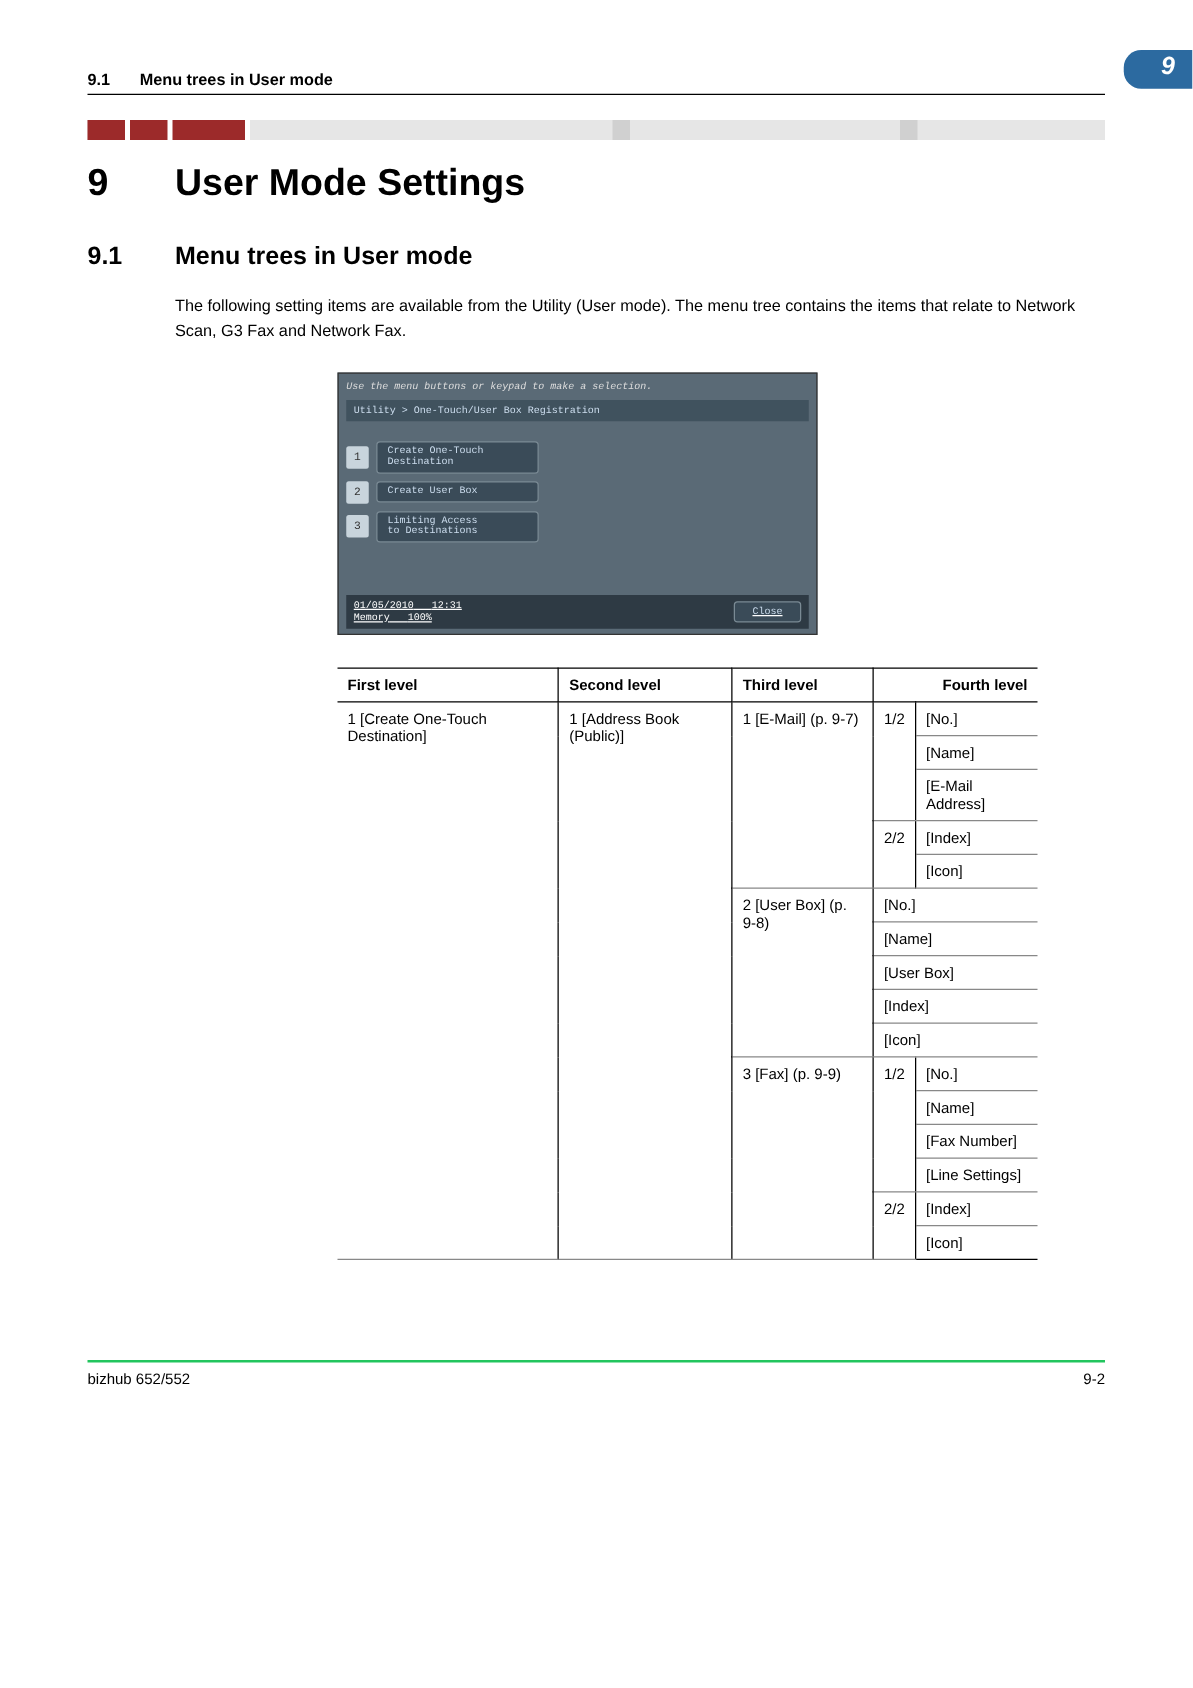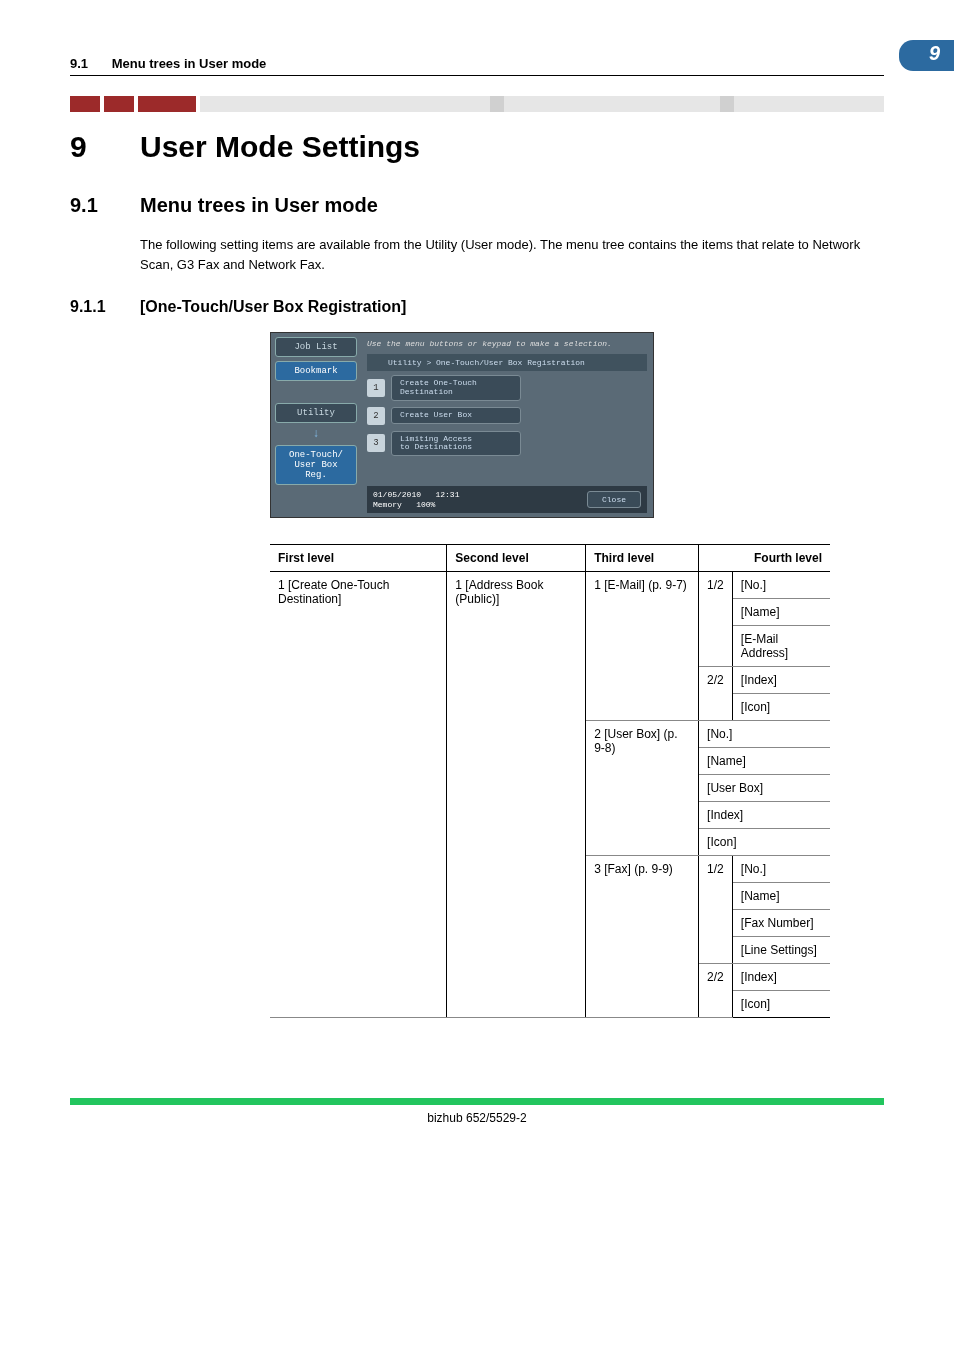--- a/index.html
+++ b/index.html
@@ -44,41 +44,41 @@
   .shot-wrap { margin-left: 200px; margin-bottom: 26px; }
   .shot { width: 384px; background: #5A6A76; border: 1px solid #333; font-family: 'Courier New', monospace; font-size: 9px; color: #fff; }
   .shot-row { display: flex; }
   .shot-left { width: 90px; padding: 4px; display: flex; flex-direction: column; gap: 4px; }
   .shot-tab { background: #3A4B58; border: 1px solid #8AA; border-radius: 3px; padding: 4px 6px; text-align: center; color: #C8D8E0; }
   .shot-tab.active { background: #2C6AA0; color: #fff; }
   .shot-tab.util { margin-top: 18px; }
   .shot-arrow { text-align: center; color: #7FB6E0; font-size: 12px; }
   .shot-right { flex: 1; padding: 4px 6px; position: relative; }
   .shot-hint { font-size: 8px; color: #ddd; padding: 2px 0 6px 0; font-style: italic; }
-  .shot-bc { background: #40525E; padding: 4px 21px; font-size: 8px; color: #cde; margin-bottom: 4px; }
+  .shot-bc { background: #40525E; padding: 4px 6px; font-size: 8px; color: #cde; margin-bottom: 16px; }
   .shot-btnrow { display: flex; align-items: center; gap: 6px; margin-bottom: 6px; }
   .shot-idx { width: 18px; height: 18px; background: #C8D4DC; color: #333; display: flex; align-items: center; justify-content: center; font-size: 9px; border-radius: 2px; }
   .shot-btn { background: #3A4B58; border: 1px solid #7A8A94; border-radius: 3px; padding: 3px 8px; font-size: 8px; color: #cde; width: 130px; line-height: 1.1; }
-  .shot-foot { display: flex; justify-content: space-between; align-items: center; padding: 4px 6px; background: #2E3A44; font-size: 8px; margin-top: 30px; }
+  .shot-foot { display: flex; justify-content: space-between; align-items: center; padding: 4px 6px; background: #2E3A44; font-size: 8px; margin-top: 42px; text-decoration: underline; }
   .shot-close { background: #3A4B58; border: 1px solid #7A8A94; border-radius: 3px; padding: 3px 14px; color: #cde; }
   .shot-meminfo { line-height: 1.2; }
 
   
   .tbl-wrap { margin-left: 200px; }
   table.tree { border-collapse: collapse; font-size: 12px; width: 560px; }
   table.tree th { text-align: left; font-weight: bold; padding: 6px 8px; border-top: 1.5px solid #000; border-bottom: 1px solid #000; border-right: 1px solid #000; }
   table.tree th:first-child { border-left: none; }
   table.tree th:last-child { border-right: none; text-align: right; }
   table.tree td { padding: 6px 8px; border-bottom: 1px solid #888; border-right: 1px solid #000; vertical-align: top; }
   table.tree td.noleft { border-left: none; }
   table.tree td.noright { border-right: none; }
   table.tree tr.lastsec td { border-bottom: 1.5px solid #000; }
 
   
-  .ftr { margin-top: 80px; display: flex; justify-content: center; font-size: 12px; border-top: 7px solid #22c55e; padding-top: 6px; }
+  .ftr { margin-top: 80px; display: flex; justify-content: space-between; font-size: 12px; border-top: 2px solid #22c55e; padding-top: 6px; }
 
 </style>
 </head>
 <body>
 
 <div class="page">
 
   <div class="hdr">
     <div class="hdr-top">
       <div class="hdr-left">
@@ -105,36 +105,24 @@
     <span>User Mode Settings</span>
   </div>
 
   <div class="h-section">
     <span class="num">9.1</span>
     <span>Menu trees in User mode</span>
   </div>
 
   <p class="bodytext">The following setting items are available from the Utility (User mode). The menu tree contains the items that relate to Network Scan, G3 Fax and Network Fax.</p>
 
-  <div class="h-sub">
-    <span class="num">9.1.1</span>
-    <span>[One-Touch/User Box Registration]</span>
-  </div>
 
   <div class="shot-wrap">
     <div class="shot">
       <div class="shot-row">
-        <div class="shot-left">
-          <div class="shot-tab">Job List</div>
-          <div class="shot-tab active">Bookmark</div>
-          <div class="shot-tab util">Utility</div>
-          <div class="shot-arrow">↓</div>
-          <div class="shot-tab active" style="white-space:pre-line;">One-Touch/
-User Box Reg.</div>
-        </div>
         <div class="shot-right">
           <div class="shot-hint">Use the menu buttons or keypad to make a selection.</div>
           <div class="shot-bc">Utility &gt; One-Touch/User Box Registration</div>
           <div class="shot-btnrow">
             <div class="shot-idx">1</div>
             <div class="shot-btn" style="white-space:pre-line;">Create One-Touch
 Destination</div>
           </div>
           <div class="shot-btnrow">
             <div class="shot-idx">2</div>

